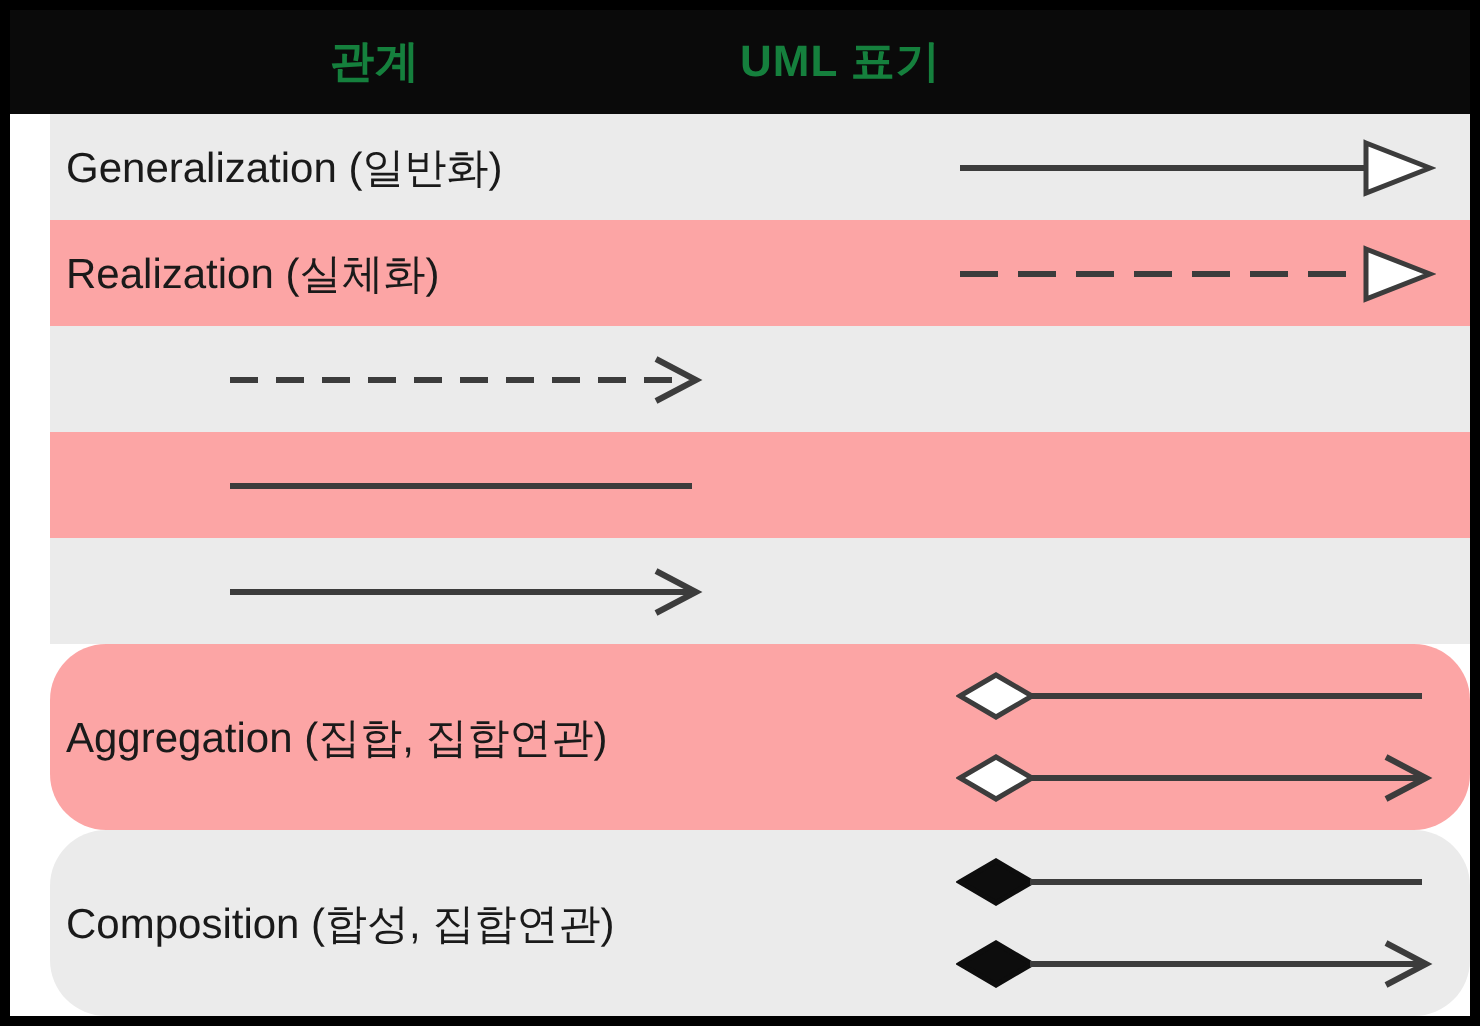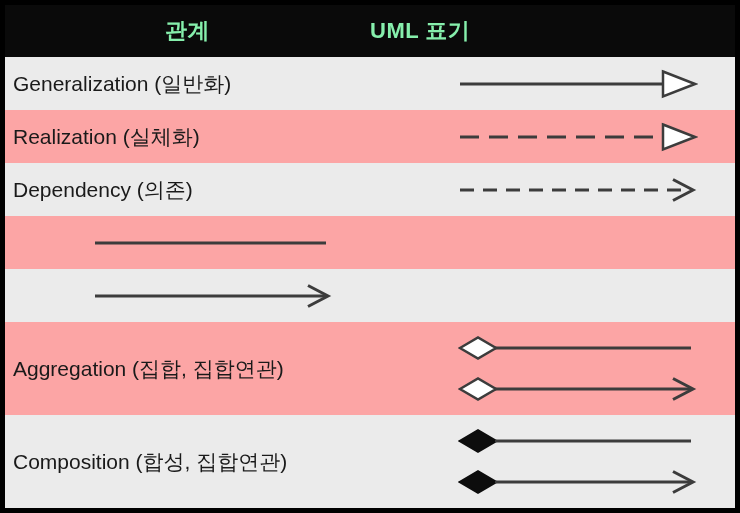--- a/index.html
+++ b/index.html
@@ -12,34 +12,34 @@
     box-sizing: border-box;
     width: 740px; height: 513px;
     border: 5px solid #000000;
     background: #ffffff;
     display: flex; flex-direction: column;
   }
   .header-row {
     height: 52px; flex: 0 0 52px;
     background: #0a0a0a;
     display: flex; align-items: center;
-    color: #86efac;
+    color: #15803d;
     font-size: 22px; font-weight: bold;
     letter-spacing: 0.5px;
   }
   .header-cell-left  { width: 365px; text-align: center; }
   .header-cell-right { width: 365px; text-align: left; }
-  .rows { flex: 1 1 auto; display: flex; flex-direction: column; }
+  .rows { flex: 1 1 auto; display: flex; flex-direction: column; margin-left: 20px; }
   .row {
     display: flex; align-items: center;
     height: 53px; flex: 0 0 53px;
     background: #fca5a5;
   }
   .row.shaded { background: #ebebeb; }
-  .row.tall { height: 93px; flex: 0 0 93px; }
+  .row.tall { height: 93px; flex: 0 0 93px; border-radius: 28px; }
   .label-cell {
     width: 365px; flex: 0 0 365px;
     padding-left: 8px; box-sizing: border-box;
     font-size: 21px; color: #1a1a1a;
     white-space: nowrap;
   }
   .symbol-cell {
     flex: 1 1 auto;
     padding-left: 88px; box-sizing: border-box;
     display: flex; flex-direction: column;
@@ -69,21 +69,20 @@
       <div class="row">
         <div class="label-cell">Realization (실체화)</div>
         <div class="symbol-cell">
           <svg width="240" height="34" viewBox="0 0 240 34">
             <polygon points="205,4.5 237,17 205,29.5" fill="#ffffff" stroke="#3c3c3c" stroke-width="2.5" stroke-linejoin="miter"></polygon>
             <line x1="2" y1="17" x2="204" y2="17" stroke="#3c3c3c" stroke-width="3" stroke-dasharray="19 10"></line>
           </svg>
         </div>
       </div>
       <div class="row shaded">
-        <div class="label-cell">Dependency (의존)</div>
         <div class="symbol-cell">
           <svg width="240" height="34" viewBox="0 0 240 34">
             <polyline points="215,6.5 235,17 215,27.5" fill="none" stroke="#3c3c3c" stroke-width="3"></polyline>
             <line x1="2" y1="17" x2="233" y2="17" stroke="#3c3c3c" stroke-width="3" stroke-dasharray="14 9"></line>
           </svg>
         </div>
       </div>
       <div class="row">
         <div class="symbol-cell">
           <svg width="240" height="34" viewBox="0 0 240 34">

